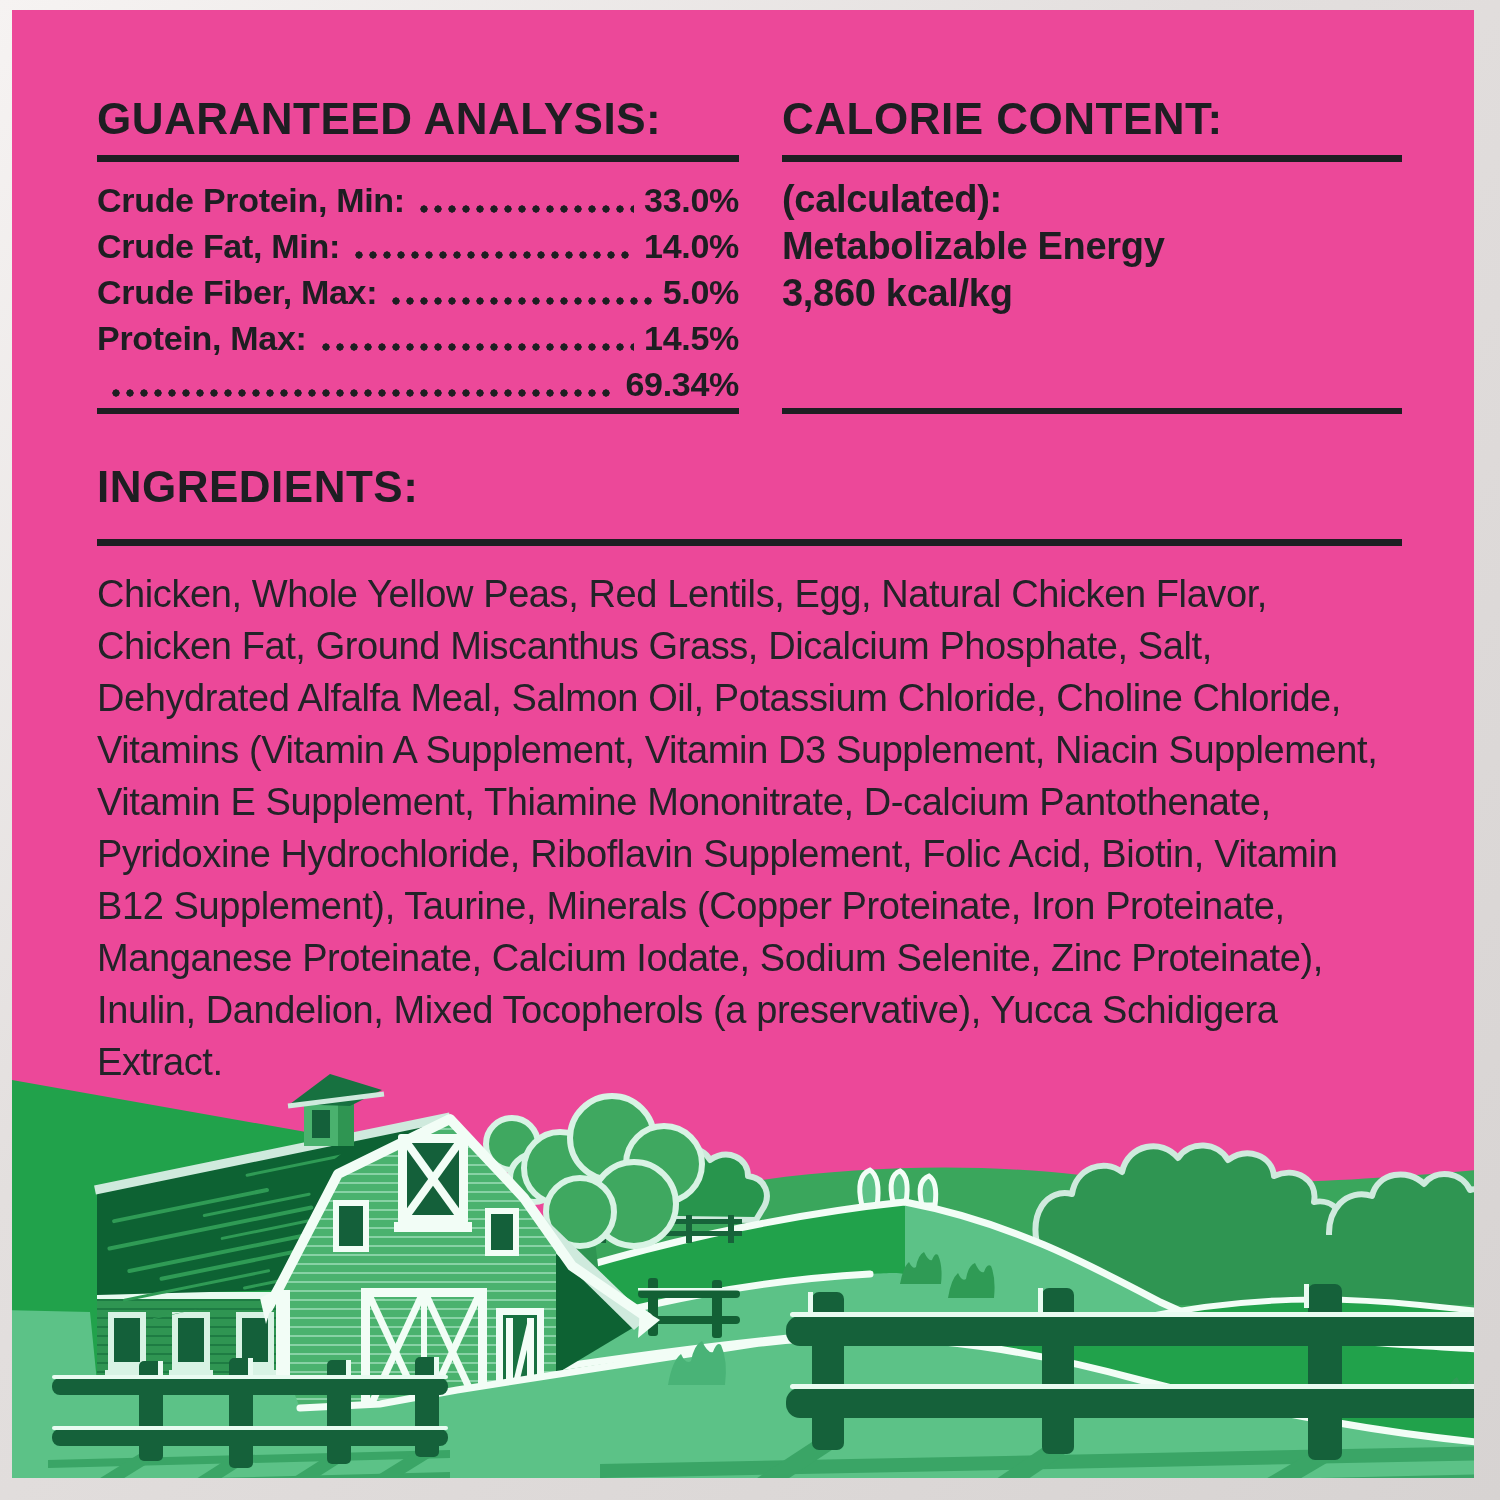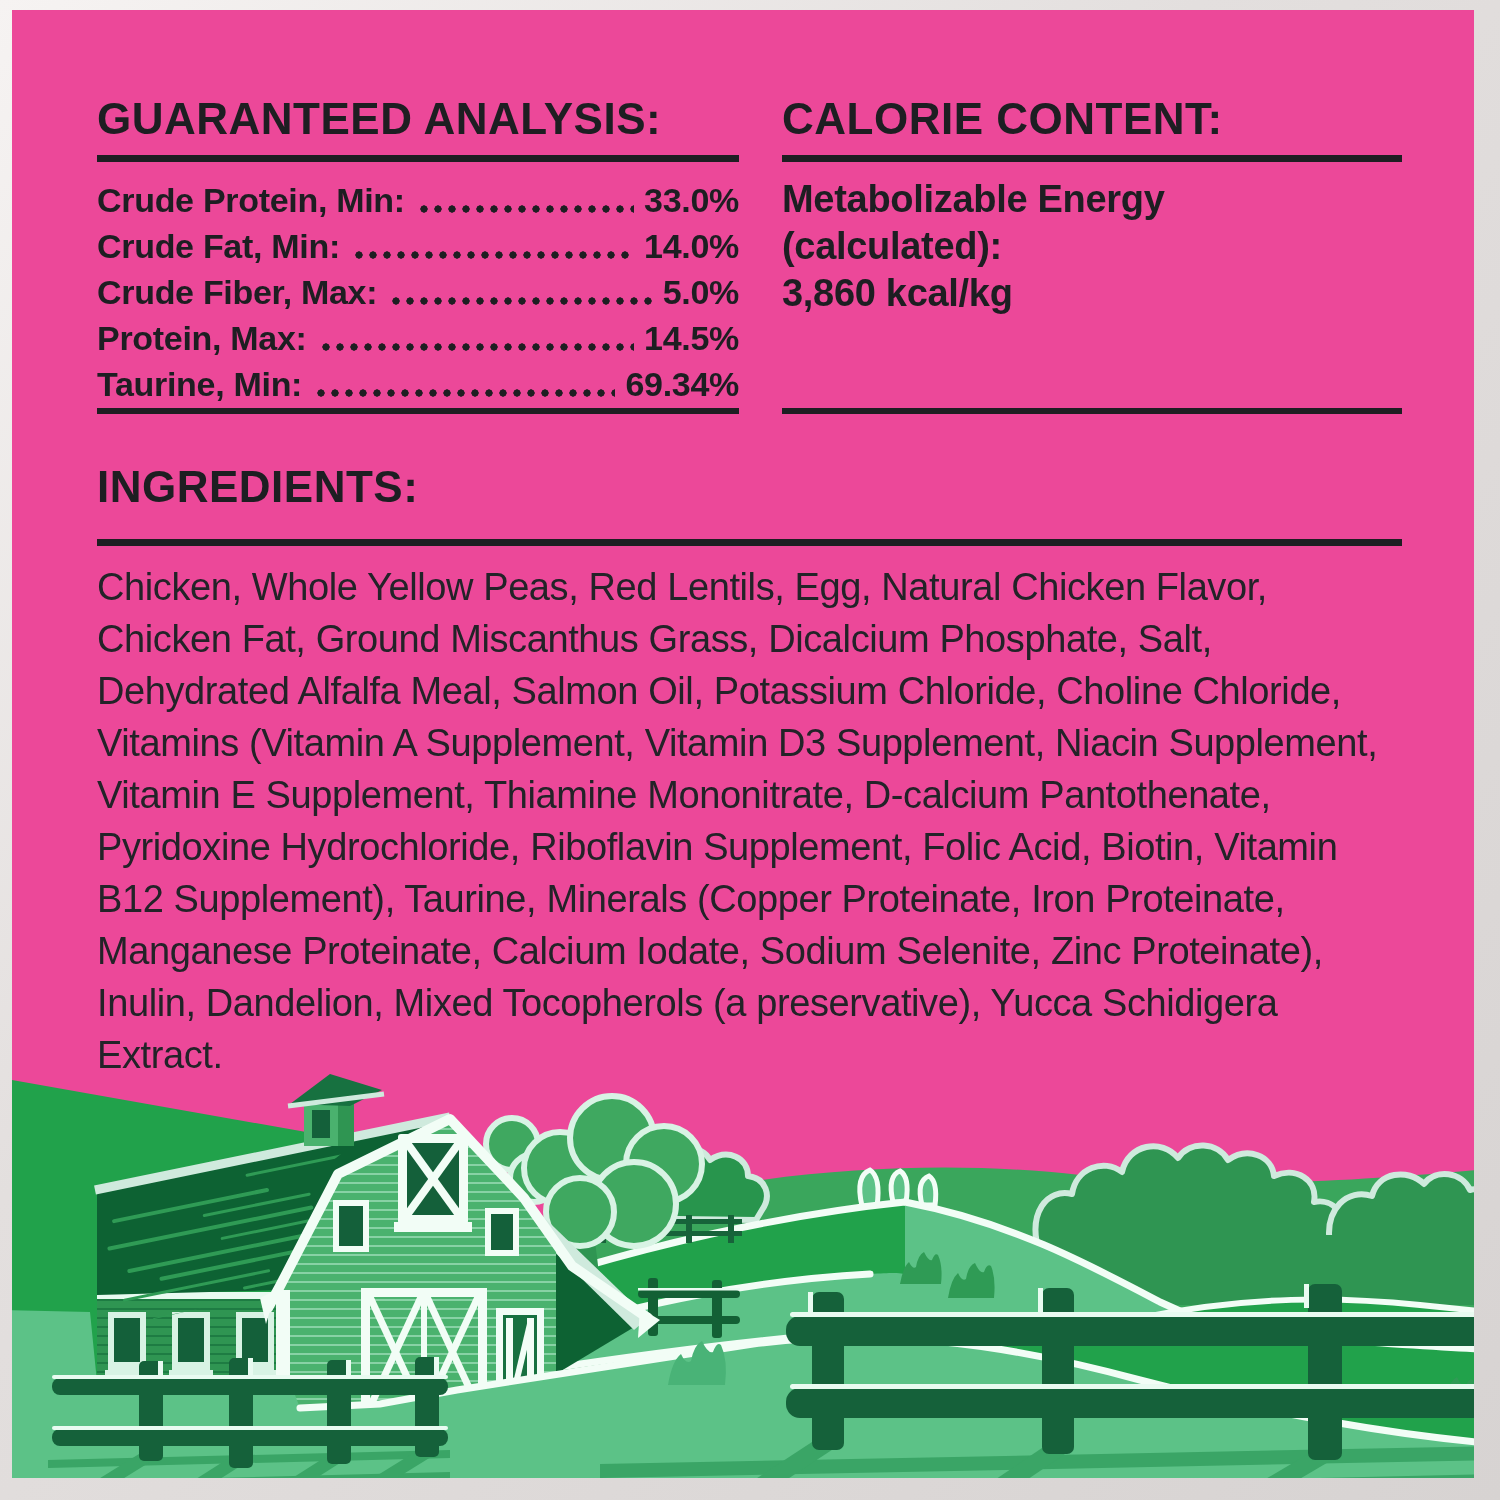--- a/index.html
+++ b/index.html
@@ -31,21 +31,21 @@
   }
   .cc-lines{margin-top:14px;font-size:38px;font-weight:700;letter-spacing:-.3px;}
   .cc-lines div{line-height:47px;white-space:nowrap;}
   
   .ing{position:absolute;left:85px;top:452px;width:1305px;}
   .ing-head{
     font-size:44px;font-weight:700;letter-spacing:.5px;
     border-bottom:7px solid #1e1e22;padding-bottom:27px;
   }
   .ing-text{
-    margin-top:15px;font-size:38px;line-height:52px;font-weight:400;
+    margin-top:22px;font-size:38px;line-height:52px;font-weight:400;
     letter-spacing:-.4px;color:#232328;
   }
   
   .scene{position:absolute;left:-12px;top:1030px;width:1500px;height:460px;}
 </style>
 </head>
 <body>
 
 <div class="label">
 
@@ -66,32 +66,31 @@
         <span class="lbl">Crude Fiber, Max:</span>
         <span class="dots"></span>
         <span class="val">5.0%</span>
       </div>
       <div class="row">
         <span class="lbl">Protein, Max:</span>
         <span class="dots"></span>
         <span class="val">14.5%</span>
       </div>
       <div class="row">
-        <span class="lbl">Taurine, Min:</span>
         <span class="dots"></span>
         <span class="val">69.34%</span>
       </div>
     </div>
   </section>
 
   <section class="col col-cc">
     <div class="col-head">CALORIE CONTENT:</div>
     <div class="cc-lines">
+      <div>(calculated):</div>
       <div>Metabolizable Energy</div>
-      <div>(calculated):</div>
       <div>3,860 kcal/kg</div>
     </div>
   </section>
 
   <section class="ing">
     <div class="ing-head">INGREDIENTS:</div>
     <div class="ing-text">Chicken, Whole Yellow Peas, Red Lentils, Egg, Natural Chicken Flavor, Chicken Fat, Ground Miscanthus Grass, Dicalcium Phosphate, Salt, Dehydrated Alfalfa Meal, Salmon Oil, Potassium Chloride, Choline Chloride, Vitamins (Vitamin A Supplement, Vitamin D3 Supplement, Niacin Supplement, Vitamin E Supplement, Thiamine Mononitrate, D-calcium Pantothenate, Pyridoxine Hydrochloride, Riboflavin Supplement, Folic Acid, Biotin, Vitamin B12 Supplement), Taurine, Minerals (Copper Proteinate, Iron Proteinate, Manganese Proteinate, Calcium Iodate, Sodium Selenite, Zinc Proteinate), Inulin, Dandelion, Mixed Tocopherols (a preservative), Yucca Schidigera Extract.</div>
   </section>
 
   <svg class="scene" viewBox="0 0 1500 460" aria-hidden="true">

